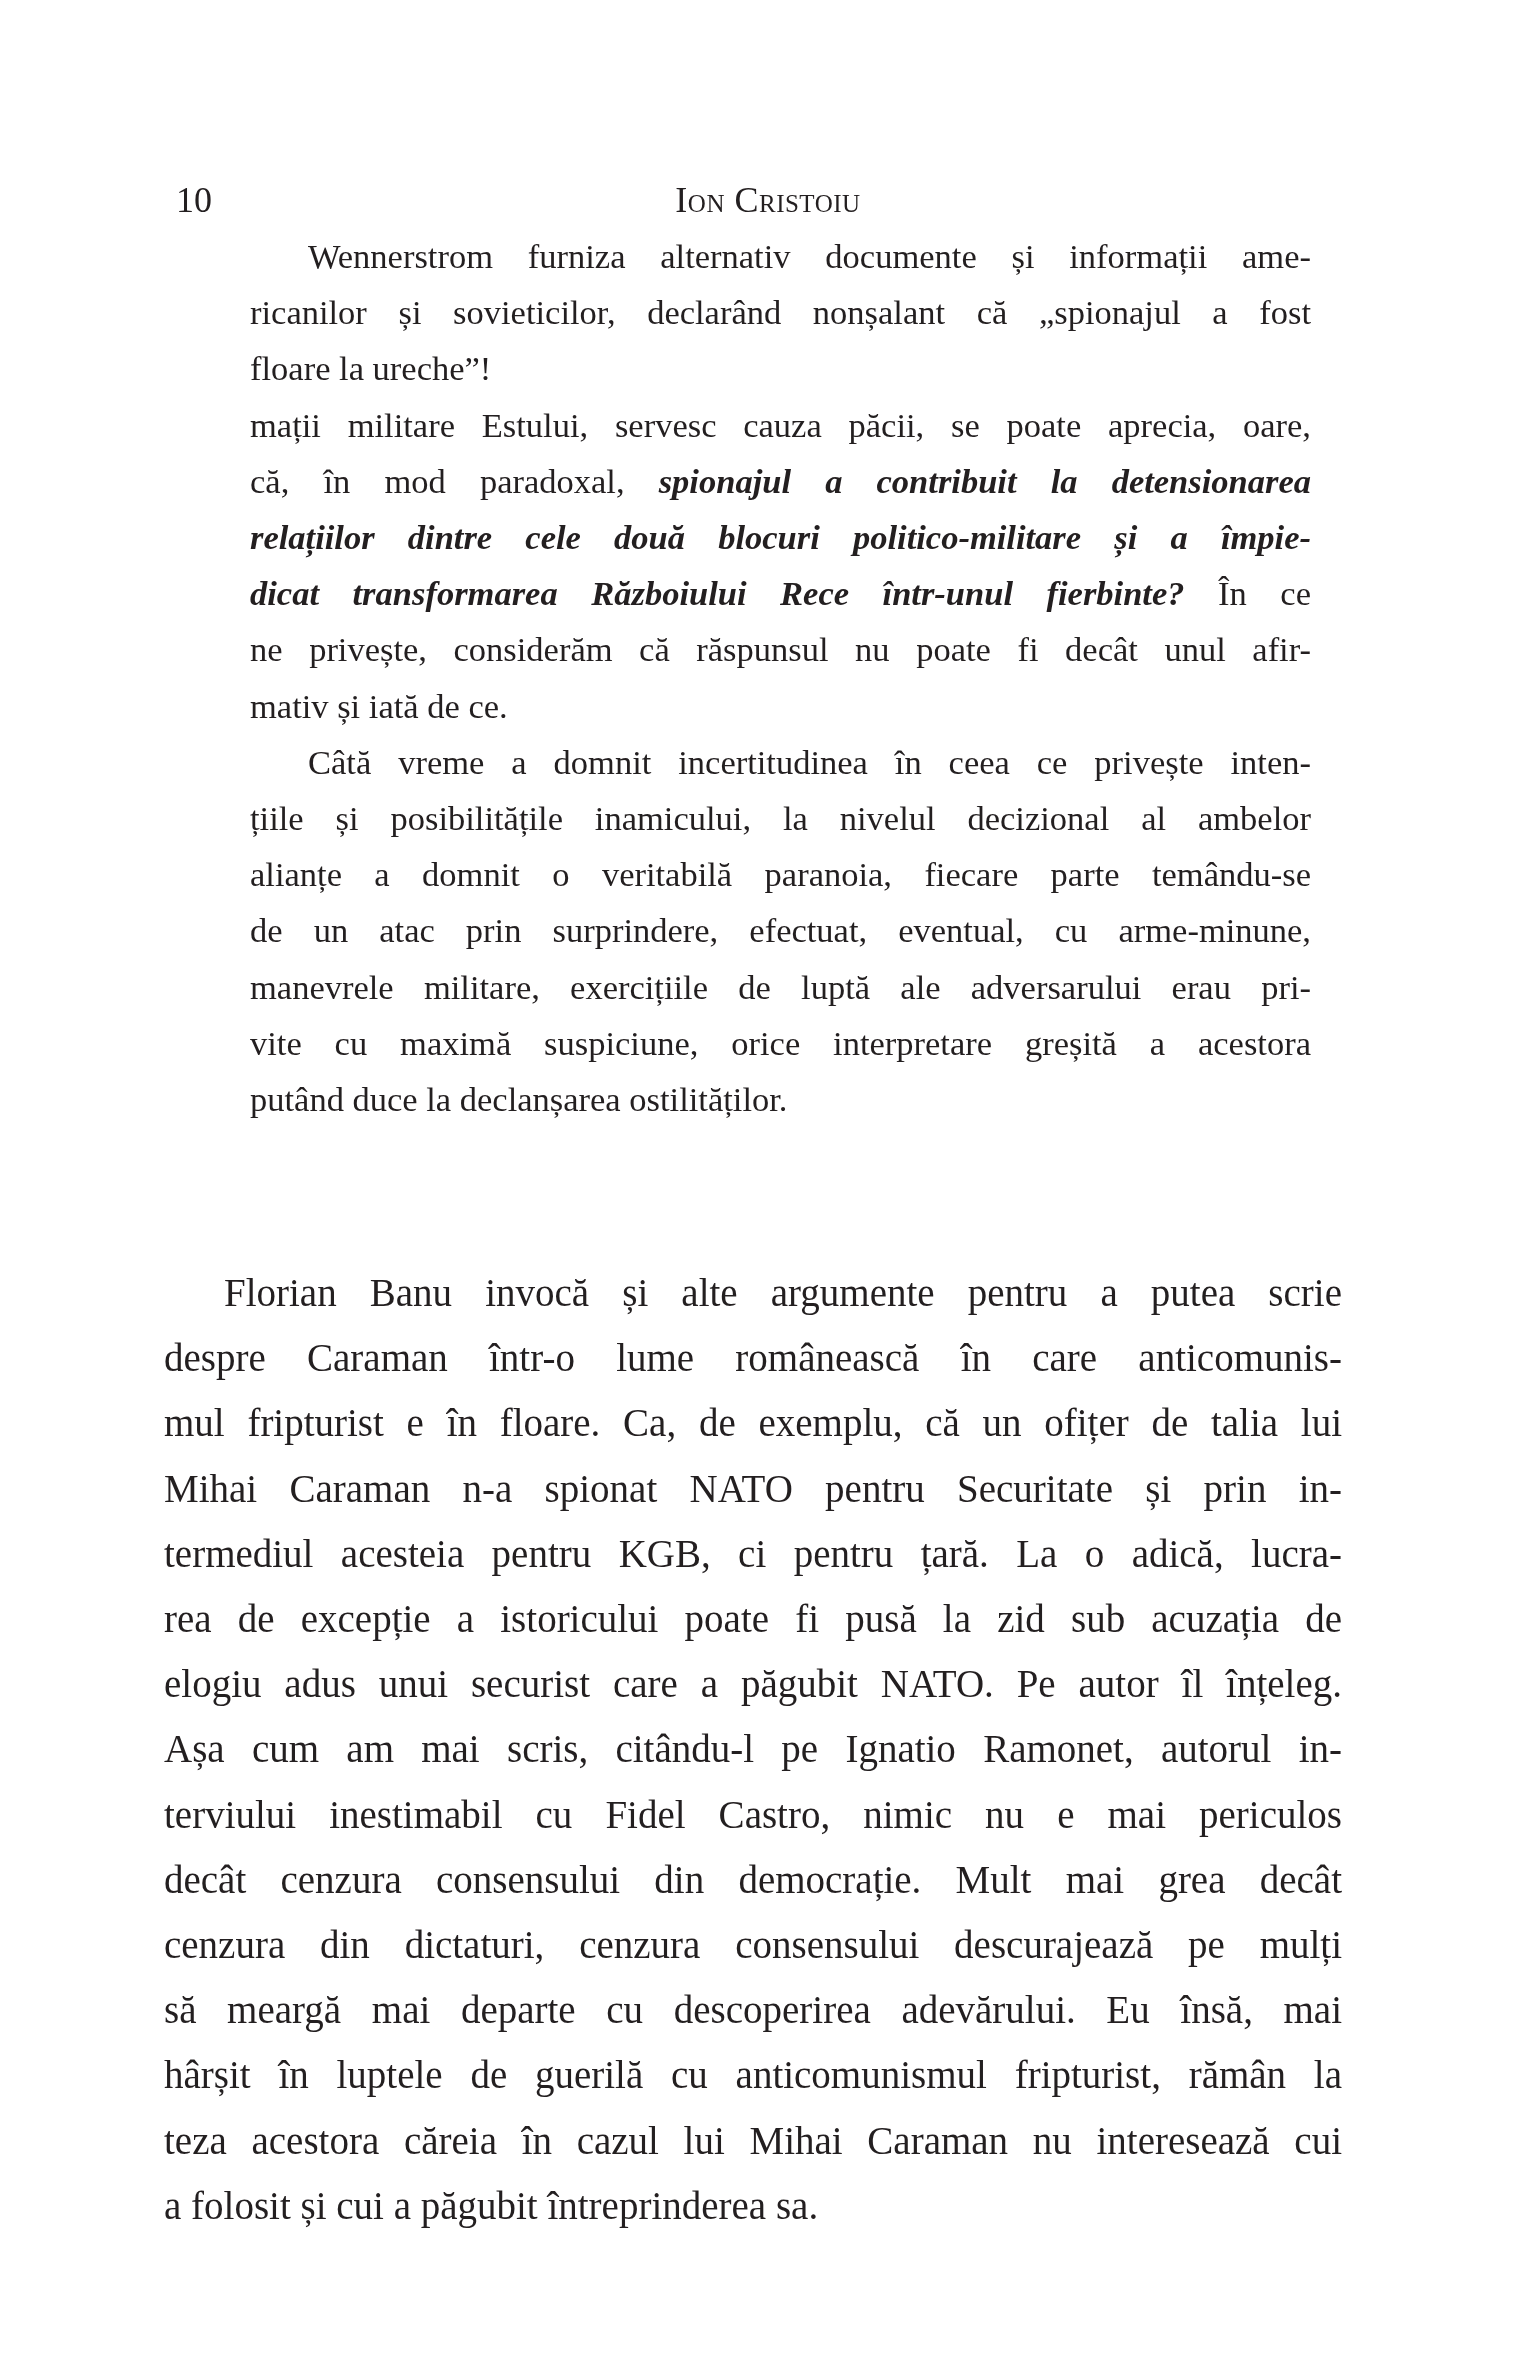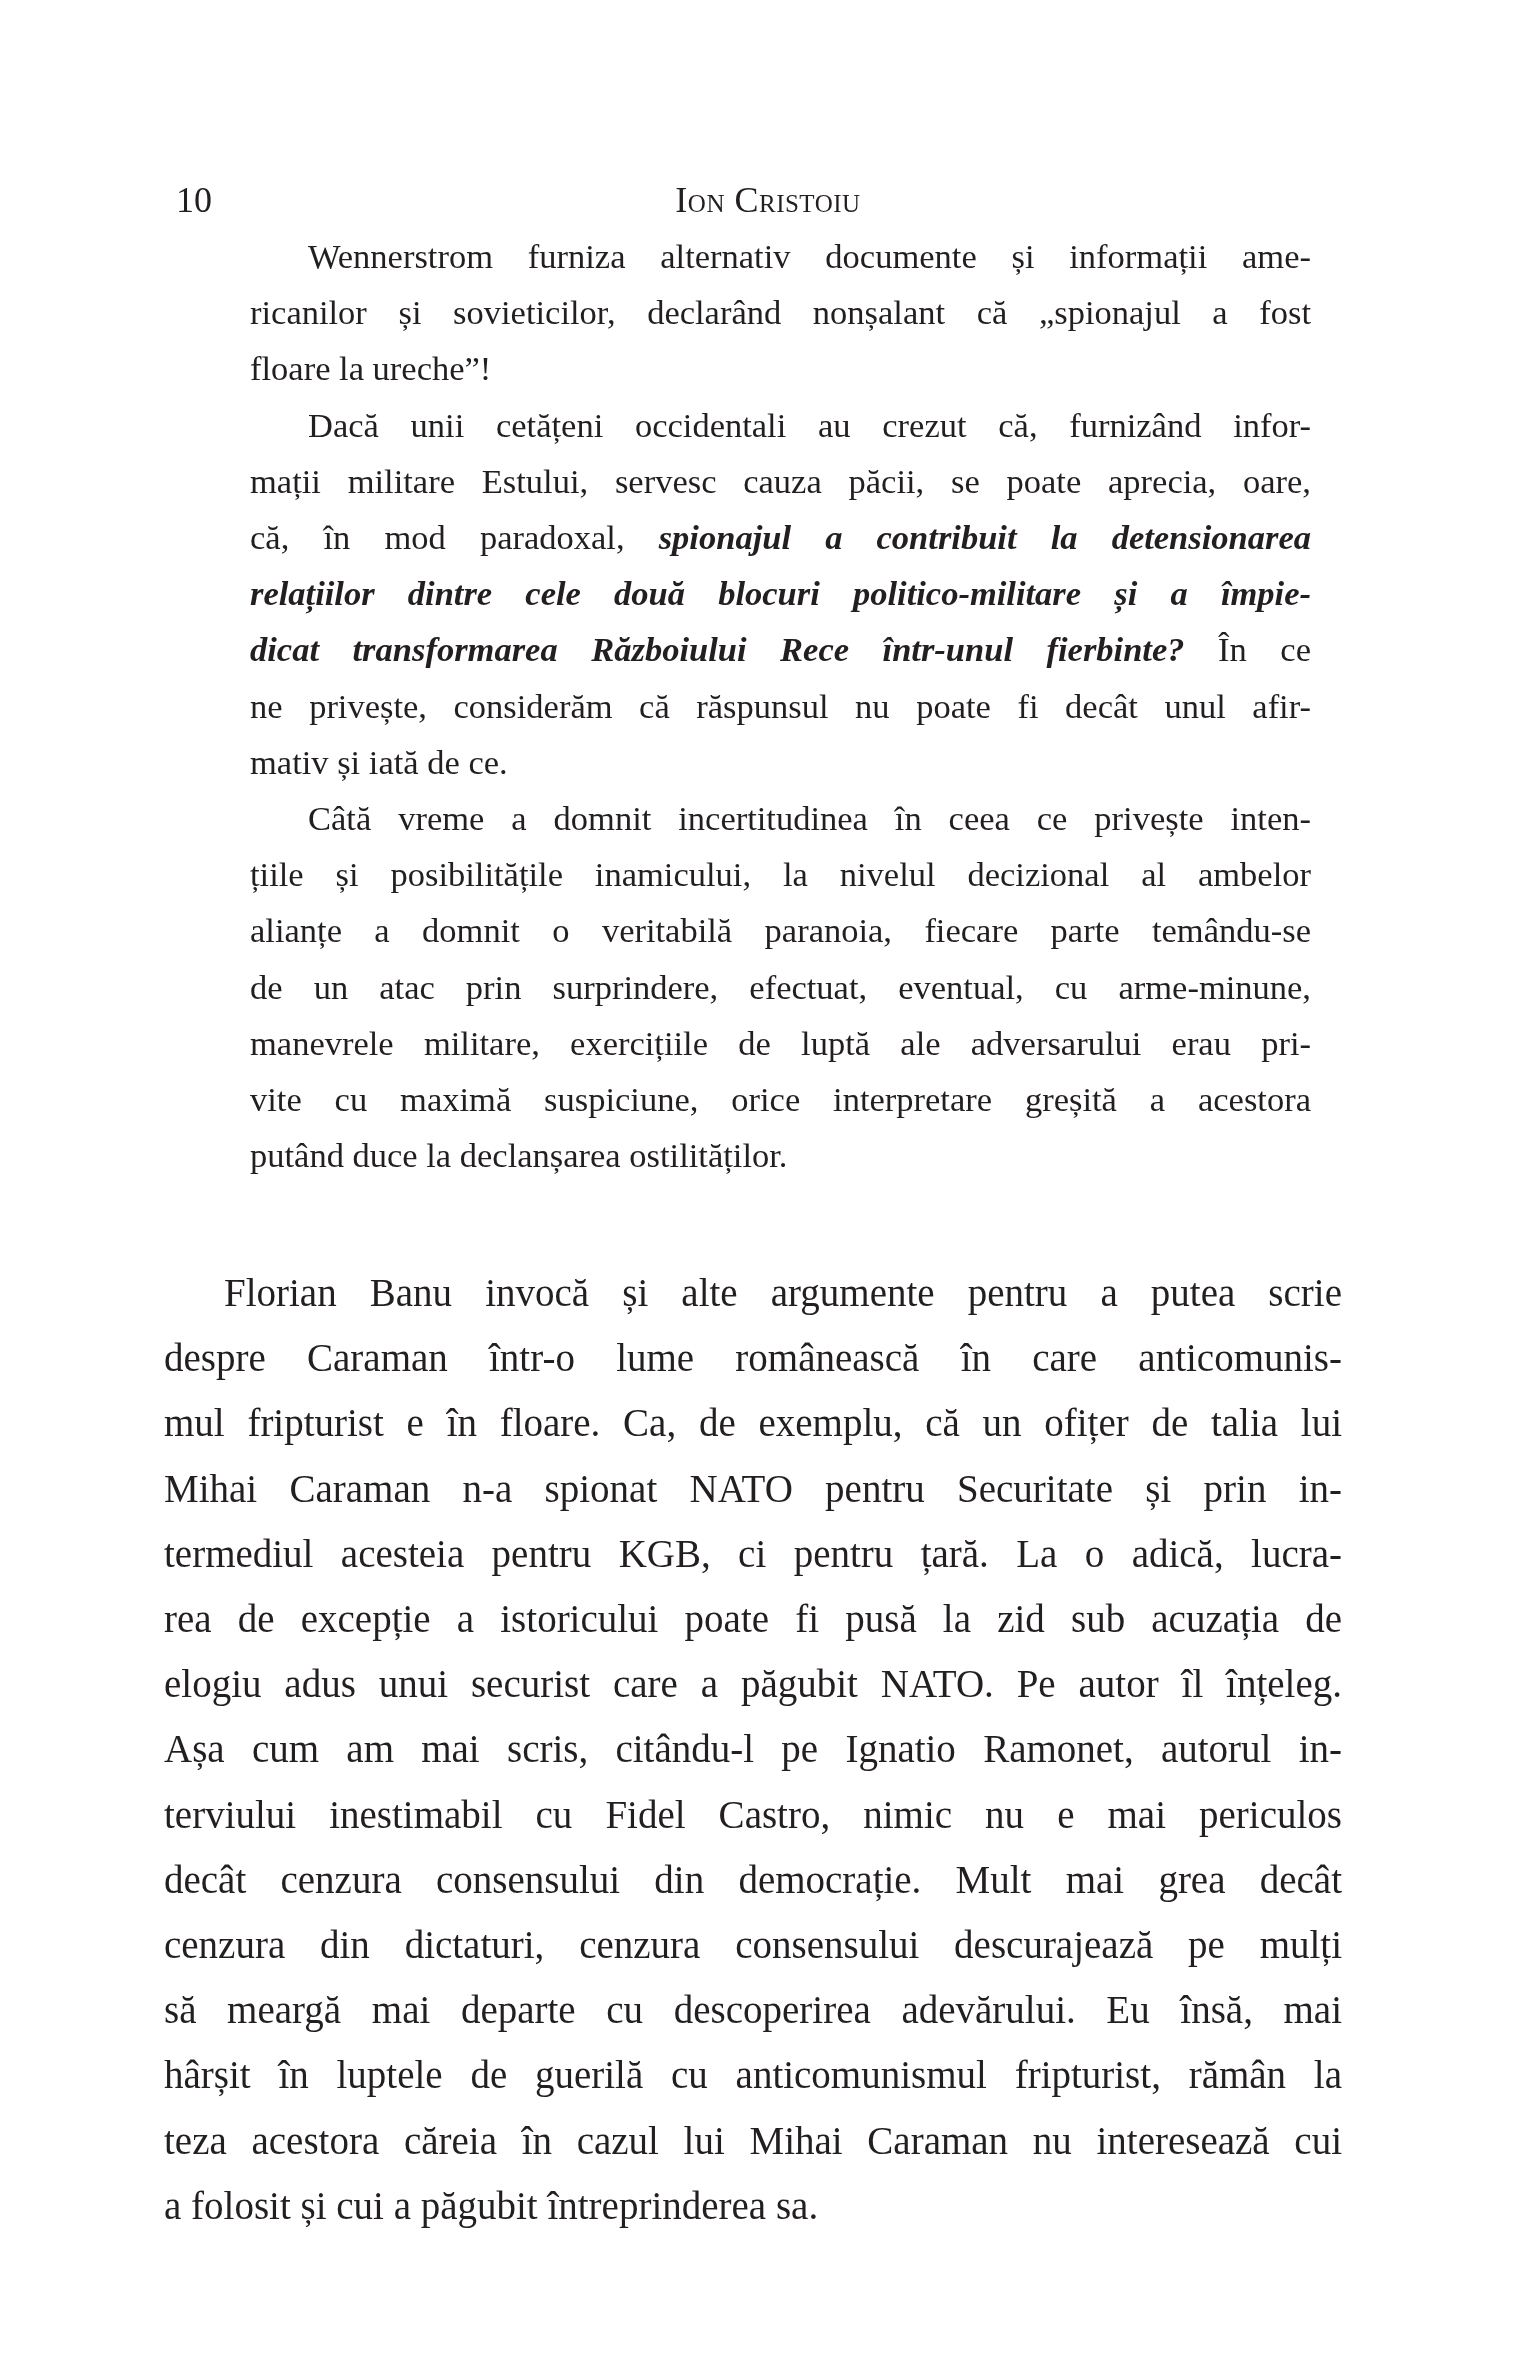--- a/index.html
+++ b/index.html
@@ -89,21 +89,20 @@
   <div class="header-title">Ion Cristoiu</div>
 </div>
 
 <div class="quote-block" id="quote-block">
     <div>
       <span class="line indent"><span>Wennerstrom furniza alternativ documente și informații ame-</span></span>
       <span class="line"><span>ricanilor și sovieticilor, declarând nonșalant că „spionajul a fost</span></span>
       <span class="line last"><span>floare la ureche”!</span></span>
     </div>
     <div>
-      <span class="line indent"><span>Dacă unii cetățeni occidentali au crezut că, furnizând infor-</span></span>
       <span class="line"><span>mații militare Estului, servesc cauza păcii, se poate aprecia, oare,</span></span>
       <span class="line"><span>că, în mod paradoxal, </span><span class="bold">spionajul a contribuit la detensionarea</span></span>
       <span class="line"><span class="bold">relațiilor dintre cele două blocuri politico-militare și a împie-</span></span>
       <span class="line"><span class="bold">dicat transformarea Războiului Rece într-unul fierbinte?</span><span> În ce</span></span>
       <span class="line"><span>ne privește, considerăm că răspunsul nu poate fi decât unul afir-</span></span>
       <span class="line last"><span>mativ și iată de ce.</span></span>
     </div>
     <div>
       <span class="line indent"><span>Câtă vreme a domnit incertitudinea în ceea ce privește inten-</span></span>
       <span class="line"><span>țiile și posibilitățile inamicului, la nivelul decizional al ambelor</span></span>

